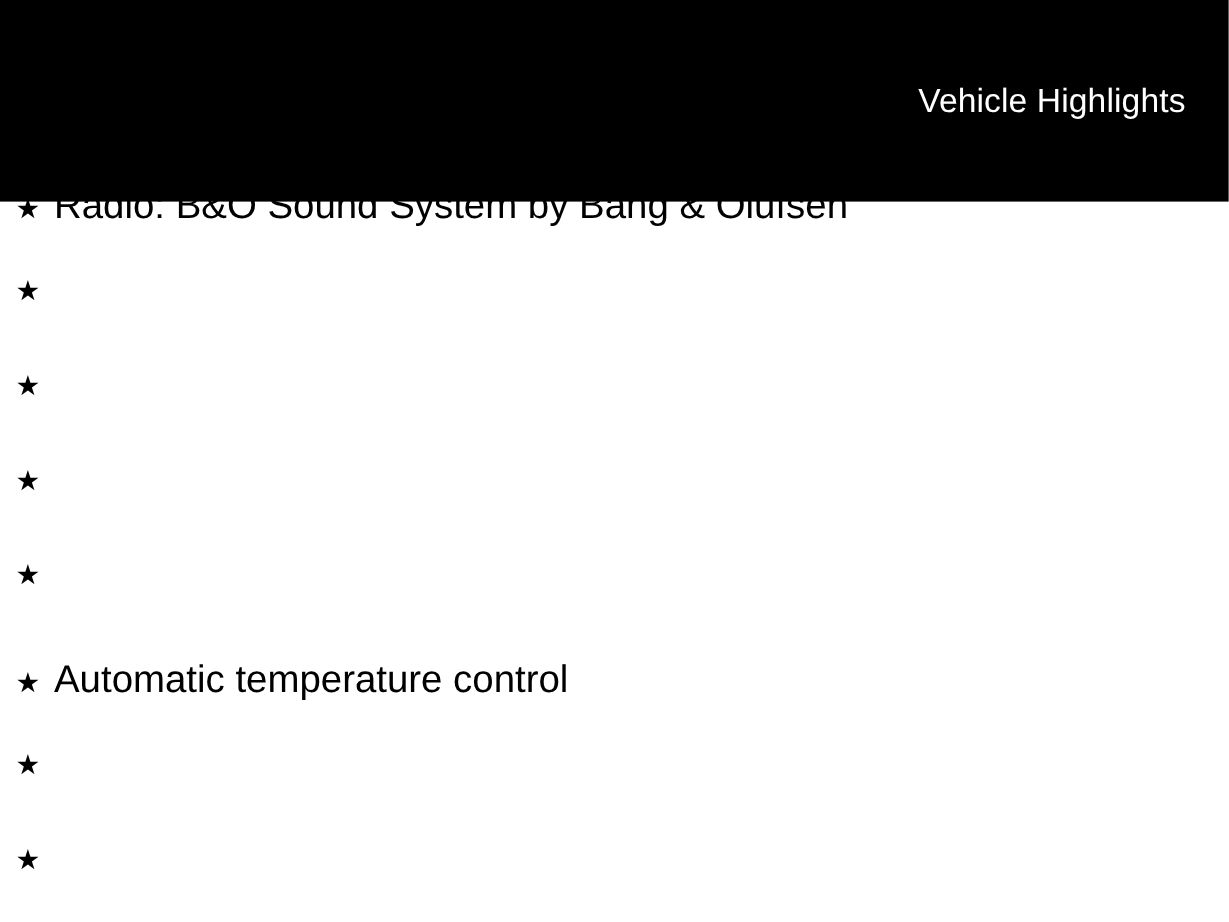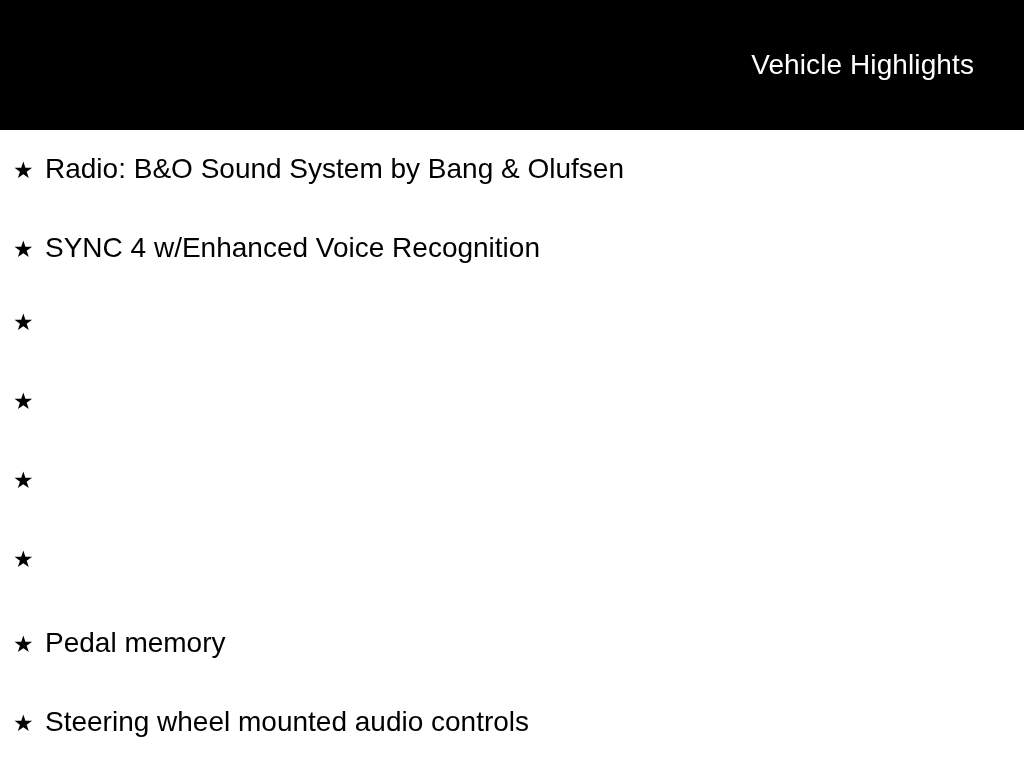--- a/index.html
+++ b/index.html
@@ -19,27 +19,27 @@
     width: 1024px;
     height: 768px;
     background: #ffffff;
   }
   
   .header-band {
     position: absolute;
     left: 0;
     top: 0;
     width: 1024px;
-    height: 130px;
+    height: 168px;
     background: #000000;
     display: flex;
     align-items: center;
     justify-content: flex-end;
     box-sizing: border-box;
-    padding-right: 50px;
+    padding-right: 36px;
   }
   .header-title {
     color: #ffffff;
     font-family: "Liberation Sans", sans-serif;
     font-size: 28px;
     font-weight: 400;
     line-height: 1.1;
     letter-spacing: 0.1px;
     white-space: nowrap;
   }
@@ -69,21 +69,21 @@
     flex: 0 0 32px;
     color: #000000;
     font-family: "DejaVu Sans", sans-serif;
     font-size: 23px;
     line-height: 1;
     text-align: left;
   }
   .highlight-text {
     color: #000000;
     font-family: "Liberation Sans", sans-serif;
-    font-size: 28px;
+    font-size: 32px;
     font-weight: 400;
     line-height: 1.15;
     white-space: nowrap;
   }
 </style>
 </head>
 <body>
 
 <div id="page">
 
@@ -93,44 +93,42 @@
 
   <ul class="highlights-list">
 
     <li class="highlight-item">
       <span class="bullet-star">★</span>
       <span class="highlight-text">Radio: B&amp;O Sound System by Bang &amp; Olufsen</span>
     </li>
 
     <li class="highlight-item">
       <span class="bullet-star">★</span>
-      <span class="highlight-text">SYNC 4 w/Enhanced Voice Recognition</span>
     </li>
 
     <li class="highlight-item">
       <span class="bullet-star">★</span>
     </li>
 
     <li class="highlight-item">
       <span class="bullet-star">★</span>
     </li>
 
     <li class="highlight-item">
       <span class="bullet-star">★</span>
     </li>
 
     <li class="highlight-item">
       <span class="bullet-star">★</span>
+      <span class="highlight-text">Automatic temperature control</span>
     </li>
 
     <li class="highlight-item">
       <span class="bullet-star">★</span>
-      <span class="highlight-text">Pedal memory</span>
     </li>
 
     <li class="highlight-item">
       <span class="bullet-star">★</span>
-      <span class="highlight-text">Steering wheel mounted audio controls</span>
     </li>
 
   </ul>
 
 </div>
 
 </body></html>

